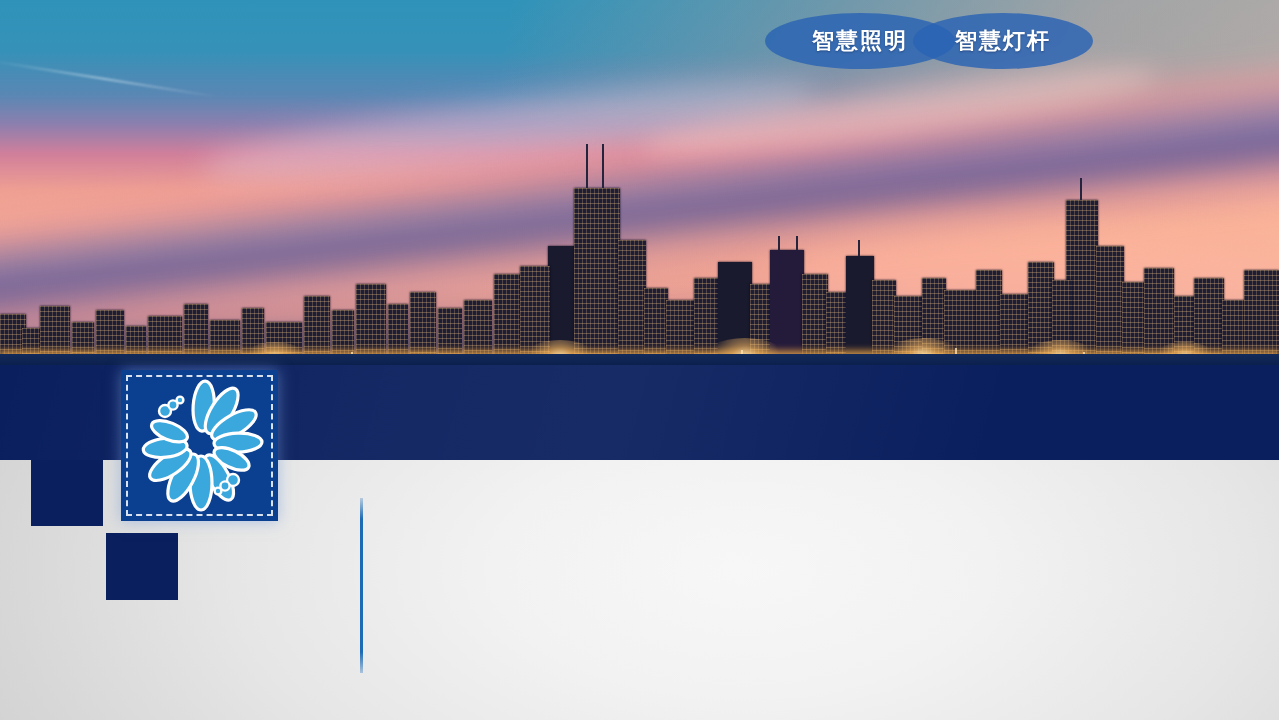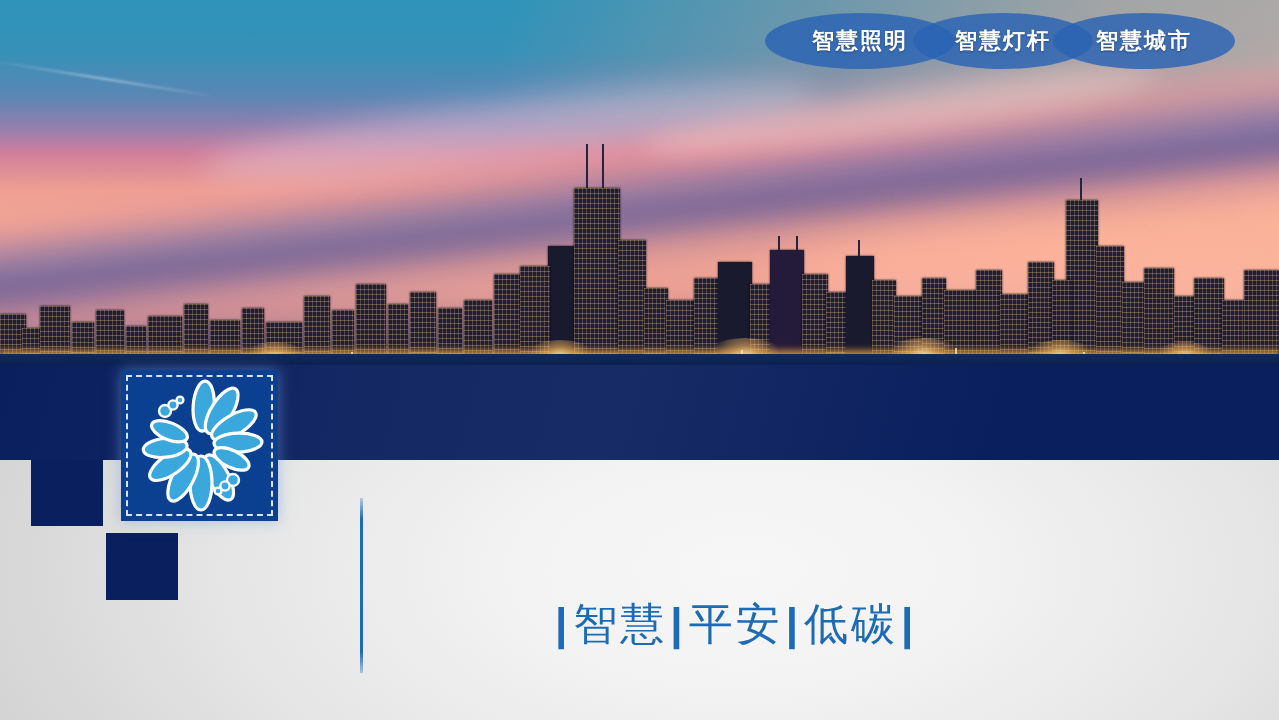--- a/index.html
+++ b/index.html
@@ -376,23 +376,20 @@
     </div>
   </div>
 
   <div class="pill-group">
     <div class="pill pill-1">
       <span class="pill-label">智慧照明</span>
     </div>
     <div class="pill pill-2">
       <span class="pill-label">智慧灯杆</span>
     </div>
-    <div class="pill pill-3">
-      <span class="pill-label">智慧城市</span>
-    </div>
   </div>
 
   <div class="navy-band">
     <div class="navy-band-sheen"></div>
   </div>
 
   <div class="lower-bg"></div>
   <div class="block-tall"></div>
   <div class="block-square"></div>
 
@@ -445,17 +442,14 @@
           <circle cx="24" cy="42" r="4.6"></circle>
           <circle cx="17" cy="47" r="3.4"></circle>
         </g>
       </g>
     </svg>
   </div>
 
   <div class="accent-line"></div>
 
 
-  <div class="slogan">
-    <span class="bar">|</span><span>智慧</span><span class="bar">|</span><span>平安</span><span class="bar">|</span><span>低碳</span><span class="bar">|</span>
-  </div>
 
 </div>
 
 </body></html>

